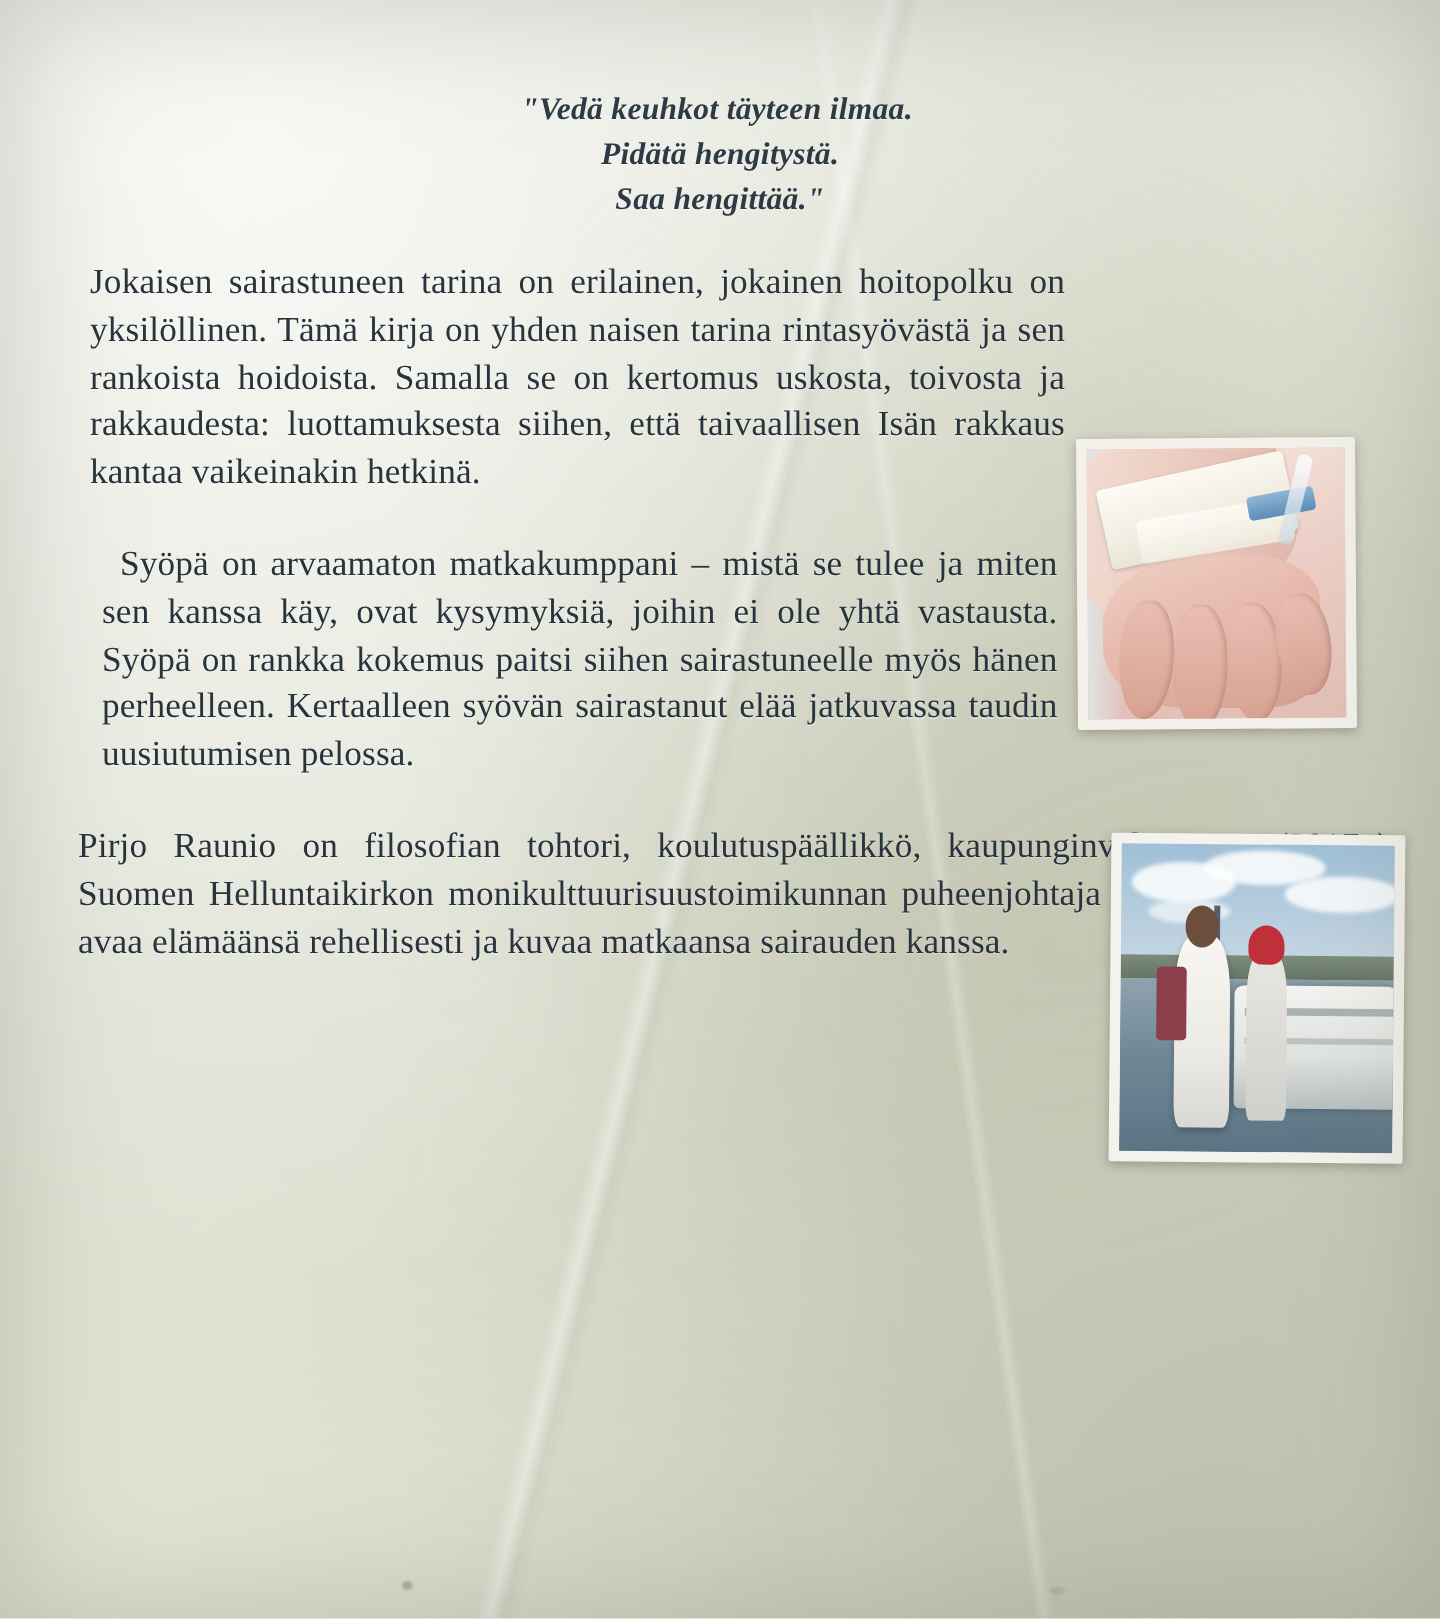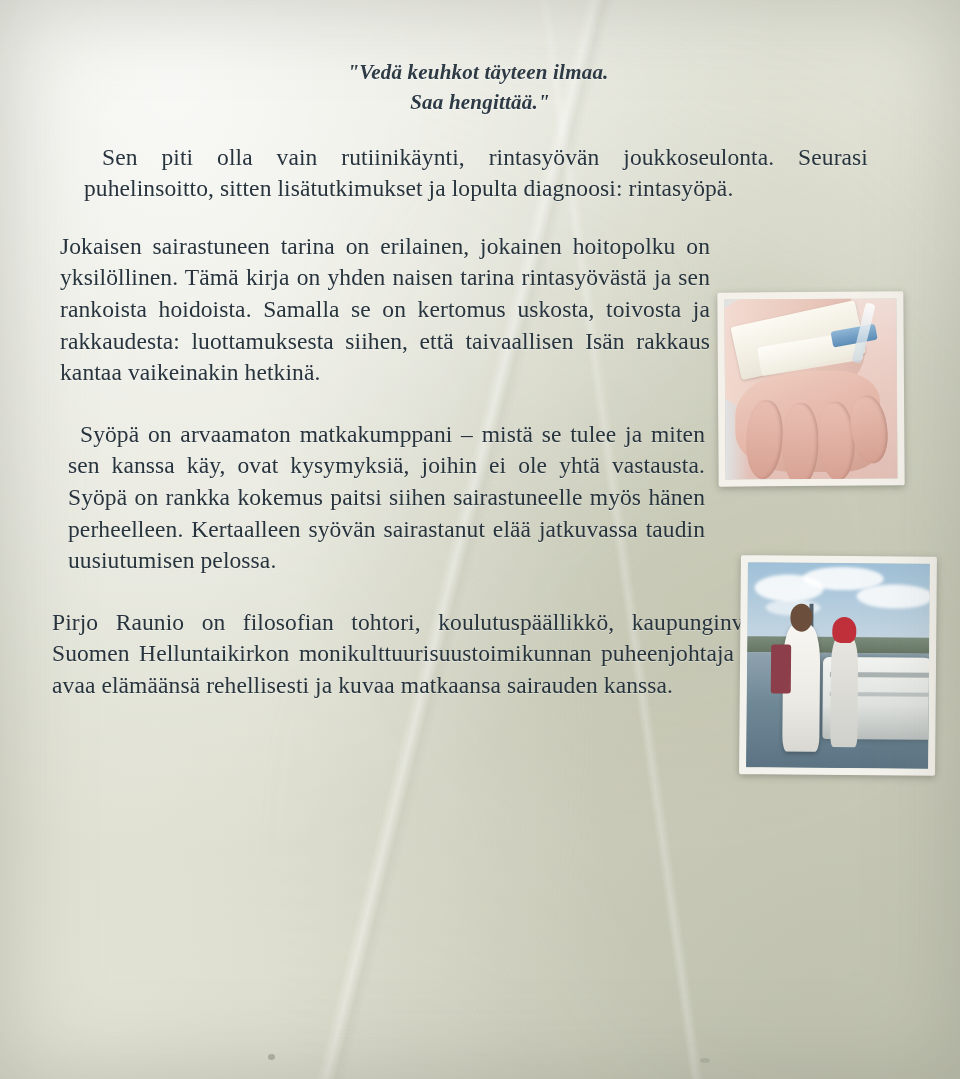--- a/index.html
+++ b/index.html
@@ -398,24 +398,24 @@
       <div class="person-red">
         <div class="cap"></div>
       </div>
     </div>
   </div>
 
   <div class="content">
 
     <div id="quote">
       <span class="qline l1">"Vedä keuhkot täyteen ilmaa.</span>
+      <span class="qline l2">Pidätä hengitystä.</span>
       <span class="qline l3">Saa hengittää."</span>
     </div>
 
-    <p class="para" id="p1">Sen piti olla vain rutiinikäynti, rintasyövän joukkoseulonta. Seurasi puhelinsoitto, sitten lisätutkimukset ja lopulta diagnoosi: rintasyöpä.</p>
 
     <p class="para" id="p3">Jokaisen sairastuneen tarina on erilainen, jokainen hoitopolku on yksilöllinen. Tämä kirja on yhden naisen tarina rintasyövästä ja sen rankoista hoidoista. Samalla se on kertomus uskosta, toivosta ja rakkaudesta: luottamuksesta siihen, että taivaallisen Isän rakkaus kantaa vaikeinakin hetkinä.</p>
 
     <p class="para" id="p2">Syöpä on arvaamaton matkakumppani – mistä se tulee ja miten sen kanssa käy, ovat kysymyksiä, joihin ei ole yhtä vastausta. Syöpä on rankka kokemus paitsi siihen sairastuneelle myös hänen perheelleen. Kertaalleen syövän sairastanut elää jatkuvassa taudin uusiutumisen pelossa.</p>
 
     <p class="para" id="p4">Pirjo Raunio on filosofian tohtori, koulutuspäällikkö, kaupunginvaltuutettu (2017–), Suomen Helluntaikirkon monikulttuurisuustoimikunnan puheenjohtaja ja perheenäiti, joka avaa elämäänsä rehellisesti ja kuvaa matkaansa sairauden kanssa.</p>
 
   </div>
 
   <div class="smudge" id="smudge-1"></div>

